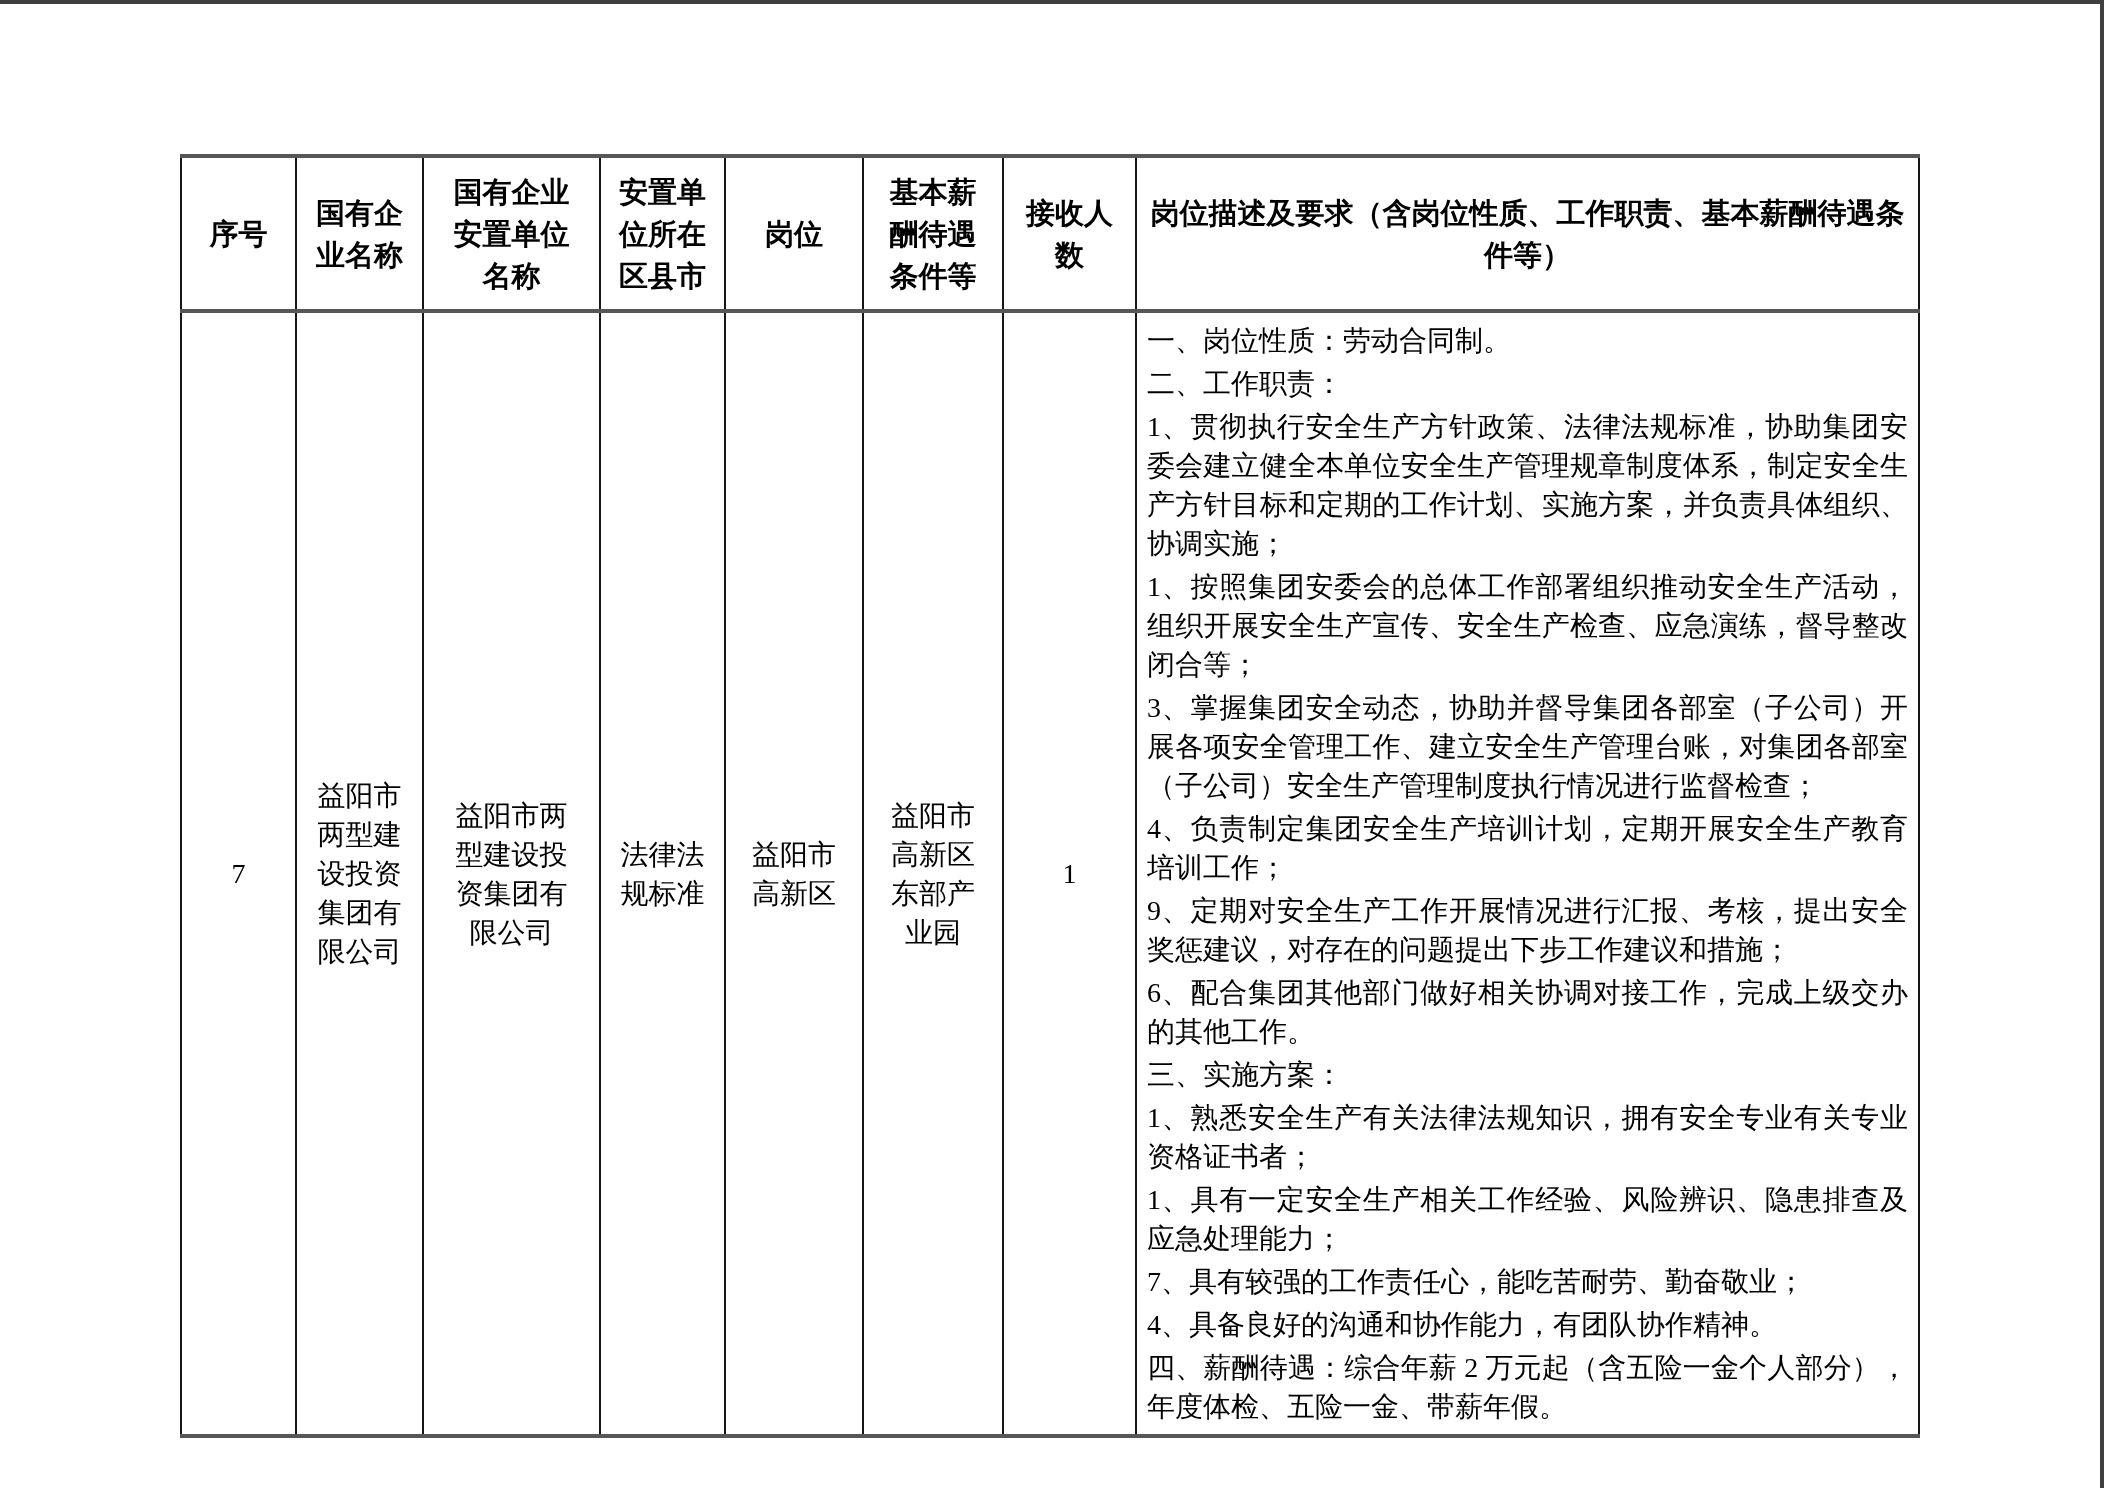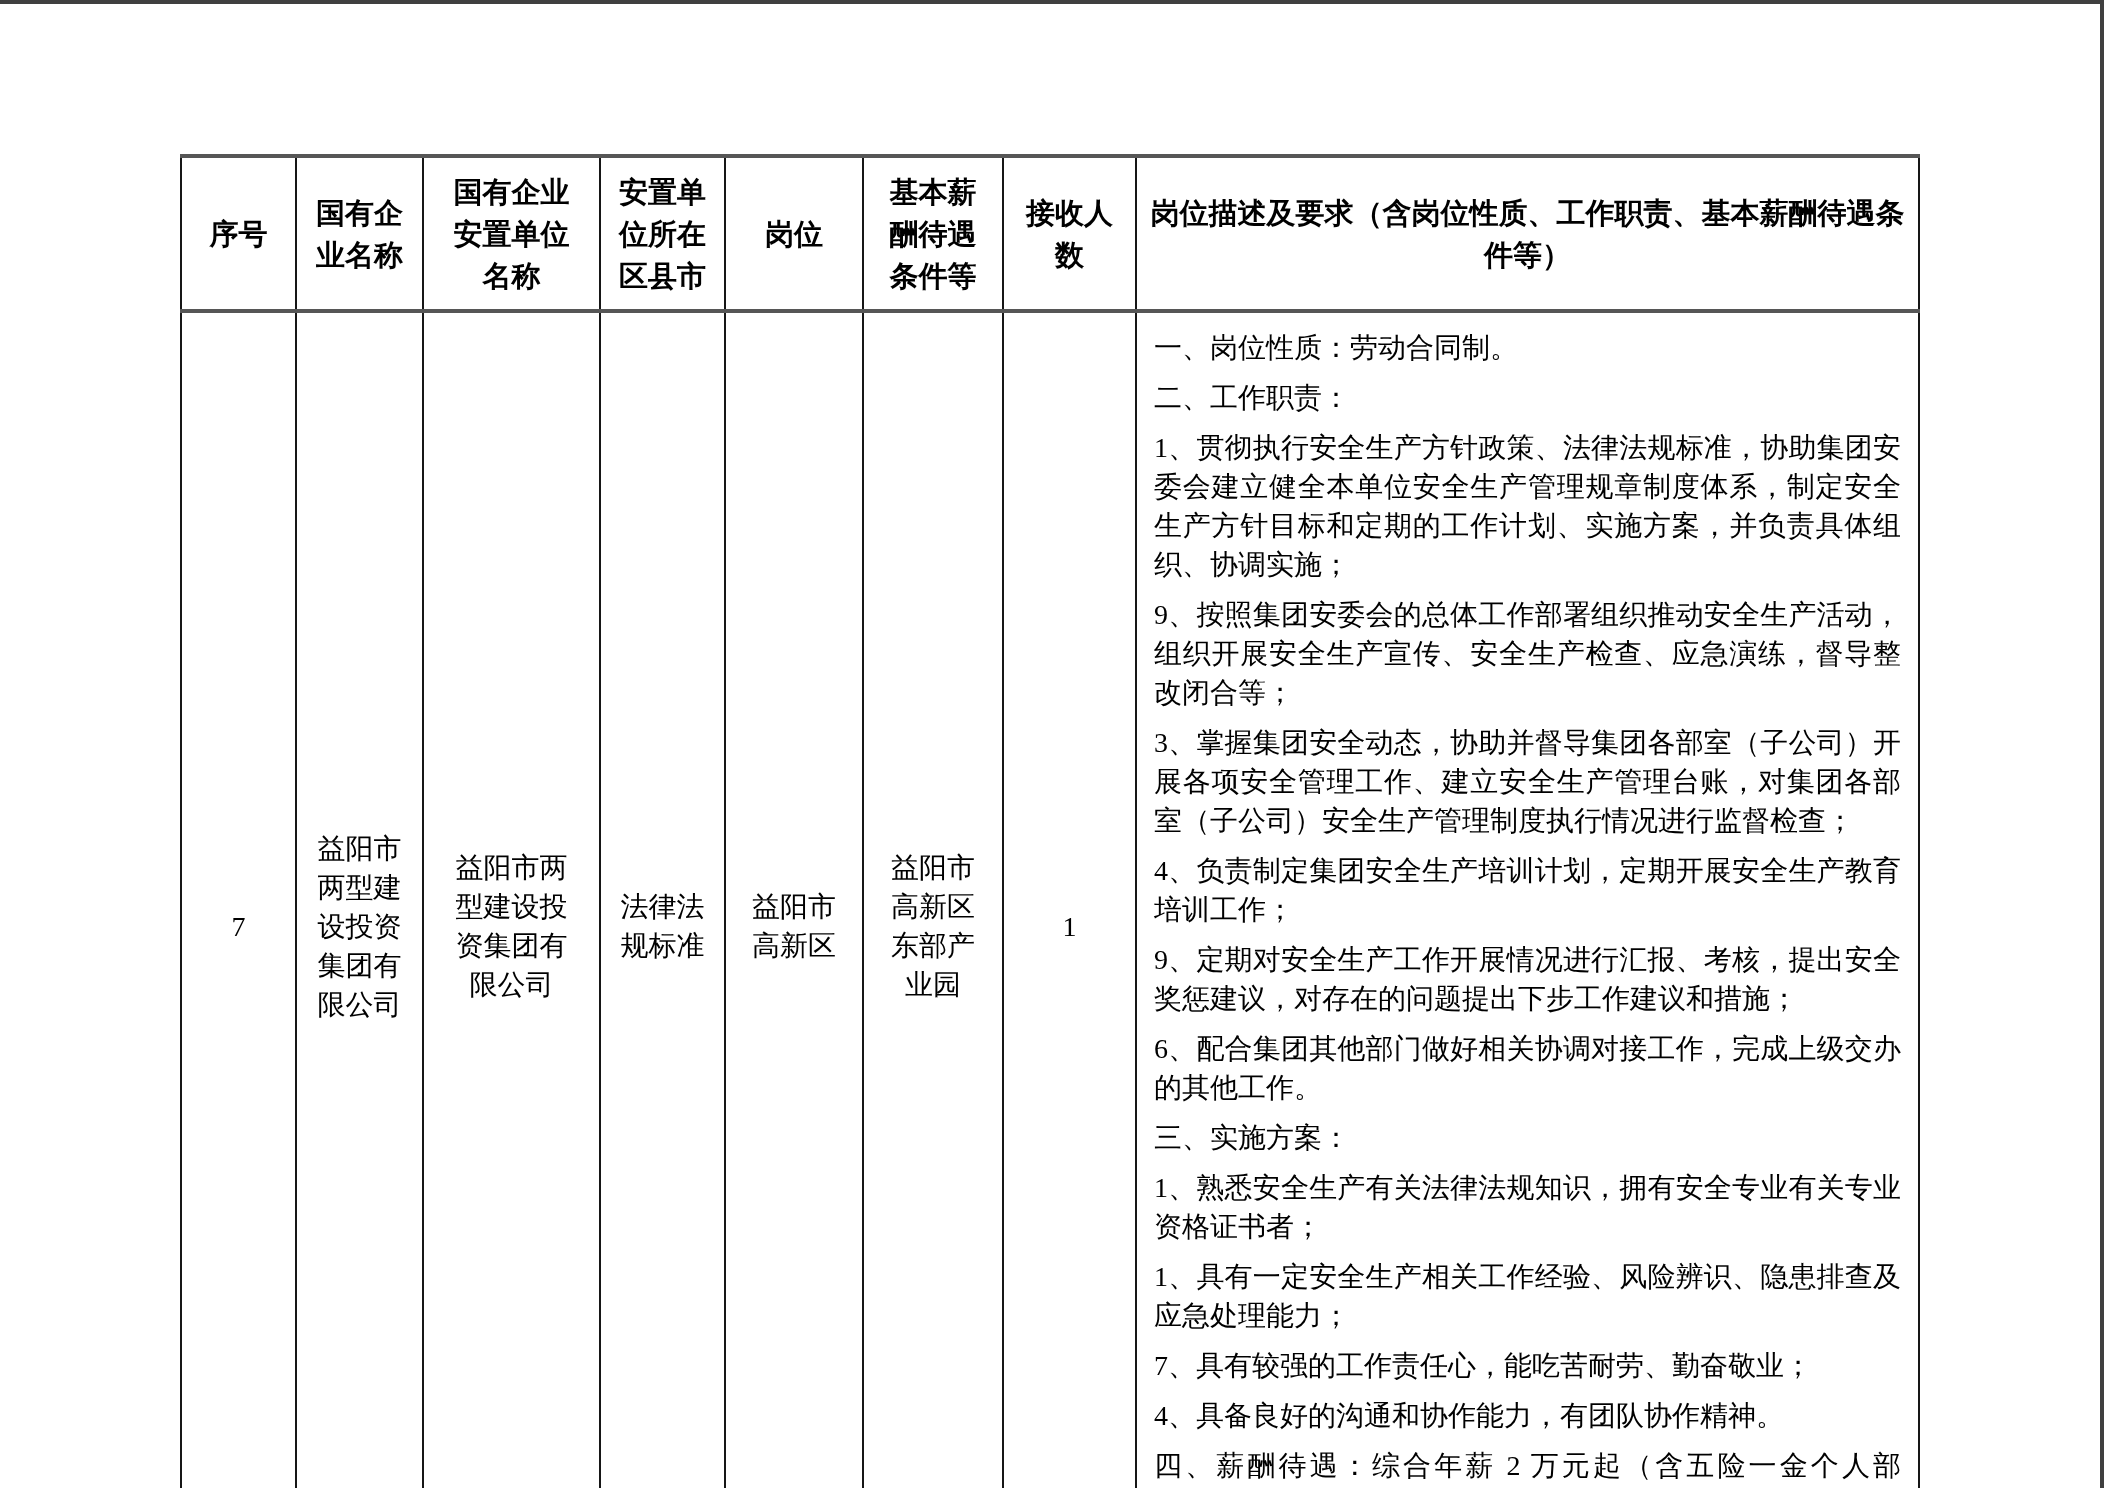--- a/index.html
+++ b/index.html
@@ -72,21 +72,21 @@
   .bw4 { display: inline-block; max-width: 116px; }
 
   td.desc {
     text-align: justify;
     font-size: 26px;
     line-height: 39px;
     padding: 18px 12px;
     vertical-align: middle;
   }
   td.desc p {
-    margin: 11px;
+    margin: 4px;
     padding: 0;
     text-align: justify;
   }
 </style>
 </head>
 <body>
 
 <div class="edge-top"></div>
 <div class="edge-right"></div>
 
@@ -119,21 +119,21 @@
       <td><span class="bw3">益阳市两型建设投资集团有限公司</span></td>
       <td><span class="bw4">益阳市两型建设投资集团有限公司</span></td>
       <td><span class="bw3">法律法规标准</span></td>
       <td><span class="bw3">益阳市高新区</span></td>
       <td><span class="bw3">益阳市高新区东部产业园</span></td>
       <td class="num">1</td>
       <td class="desc">
           <p>一、岗位性质：劳动合同制。</p>
           <p>二、工作职责：</p>
           <p>1、贯彻执行安全生产方针政策、法律法规标准，协助集团安委会建立健全本单位安全生产管理规章制度体系，制定安全生产方针目标和定期的工作计划、实施方案，并负责具体组织、协调实施；</p>
-          <p>9、按照集团安委会的总体工作部署组织推动安全生产活动，组织开展安全生产宣传、安全生产检查、应急演练，督导整改闭合等；</p>
+          <p>1、按照集团安委会的总体工作部署组织推动安全生产活动，组织开展安全生产宣传、安全生产检查、应急演练，督导整改闭合等；</p>
           <p>3、掌握集团安全动态，协助并督导集团各部室（子公司）开展各项安全管理工作、建立安全生产管理台账，对集团各部室（子公司）安全生产管理制度执行情况进行监督检查；</p>
           <p>4、负责制定集团安全生产培训计划，定期开展安全生产教育培训工作；</p>
           <p>9、定期对安全生产工作开展情况进行汇报、考核，提出安全奖惩建议，对存在的问题提出下步工作建议和措施；</p>
           <p>6、配合集团其他部门做好相关协调对接工作，完成上级交办的其他工作。</p>
           <p>三、实施方案：</p>
           <p>1、熟悉安全生产有关法律法规知识，拥有安全专业有关专业资格证书者；</p>
           <p>1、具有一定安全生产相关工作经验、风险辨识、隐患排查及应急处理能力；</p>
           <p>7、具有较强的工作责任心，能吃苦耐劳、勤奋敬业；</p>
           <p>4、具备良好的沟通和协作能力，有团队协作精神。</p>
           <p>四、薪酬待遇：综合年薪 2 万元起（含五险一金个人部分），年度体检、五险一金、带薪年假。</p>

